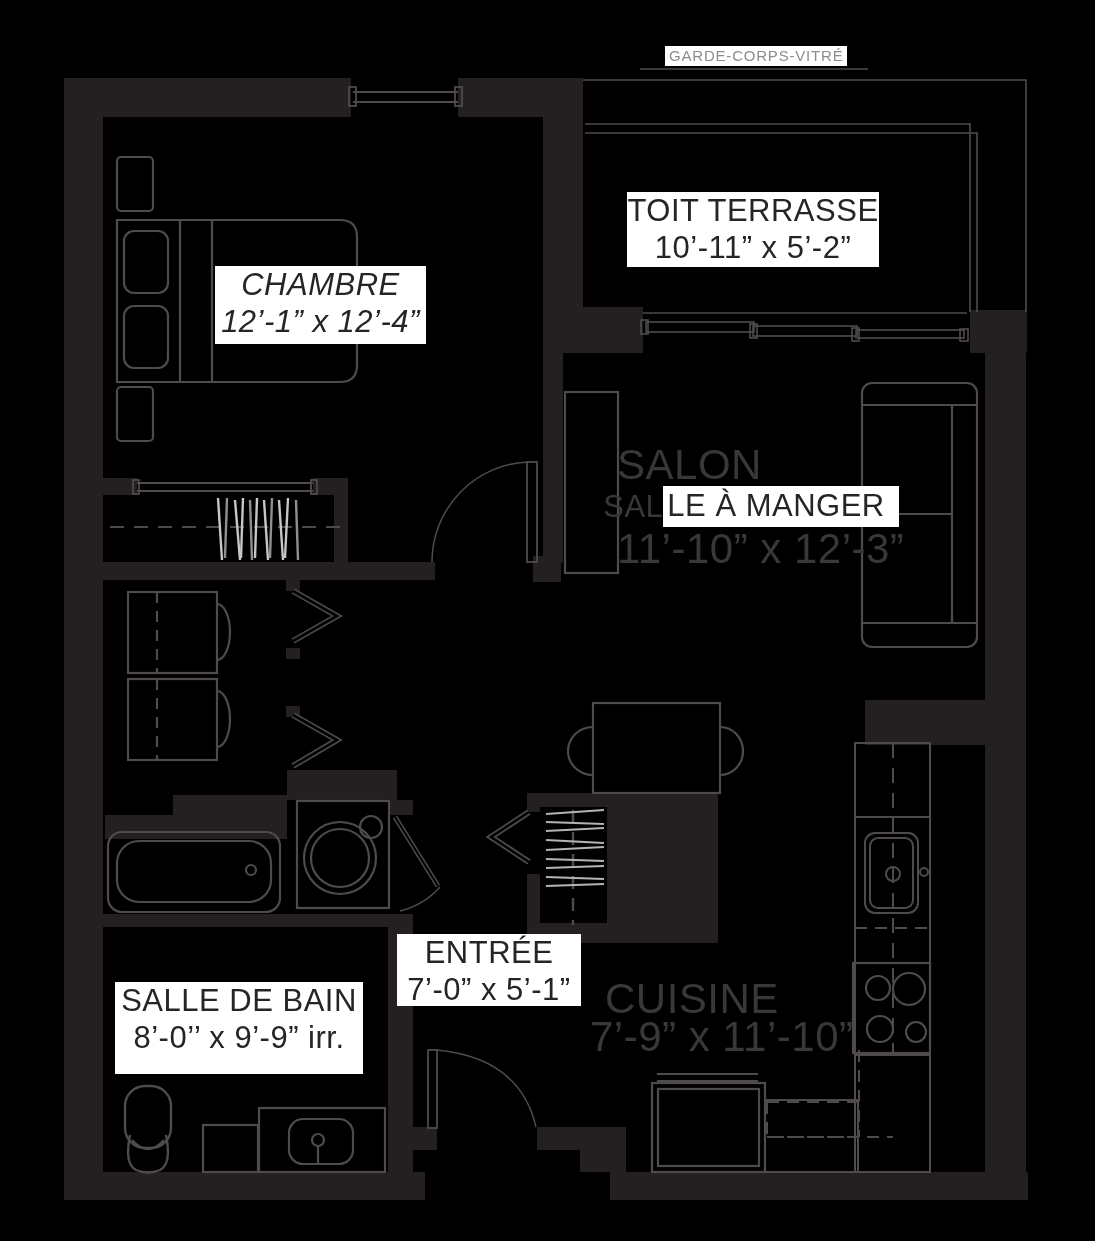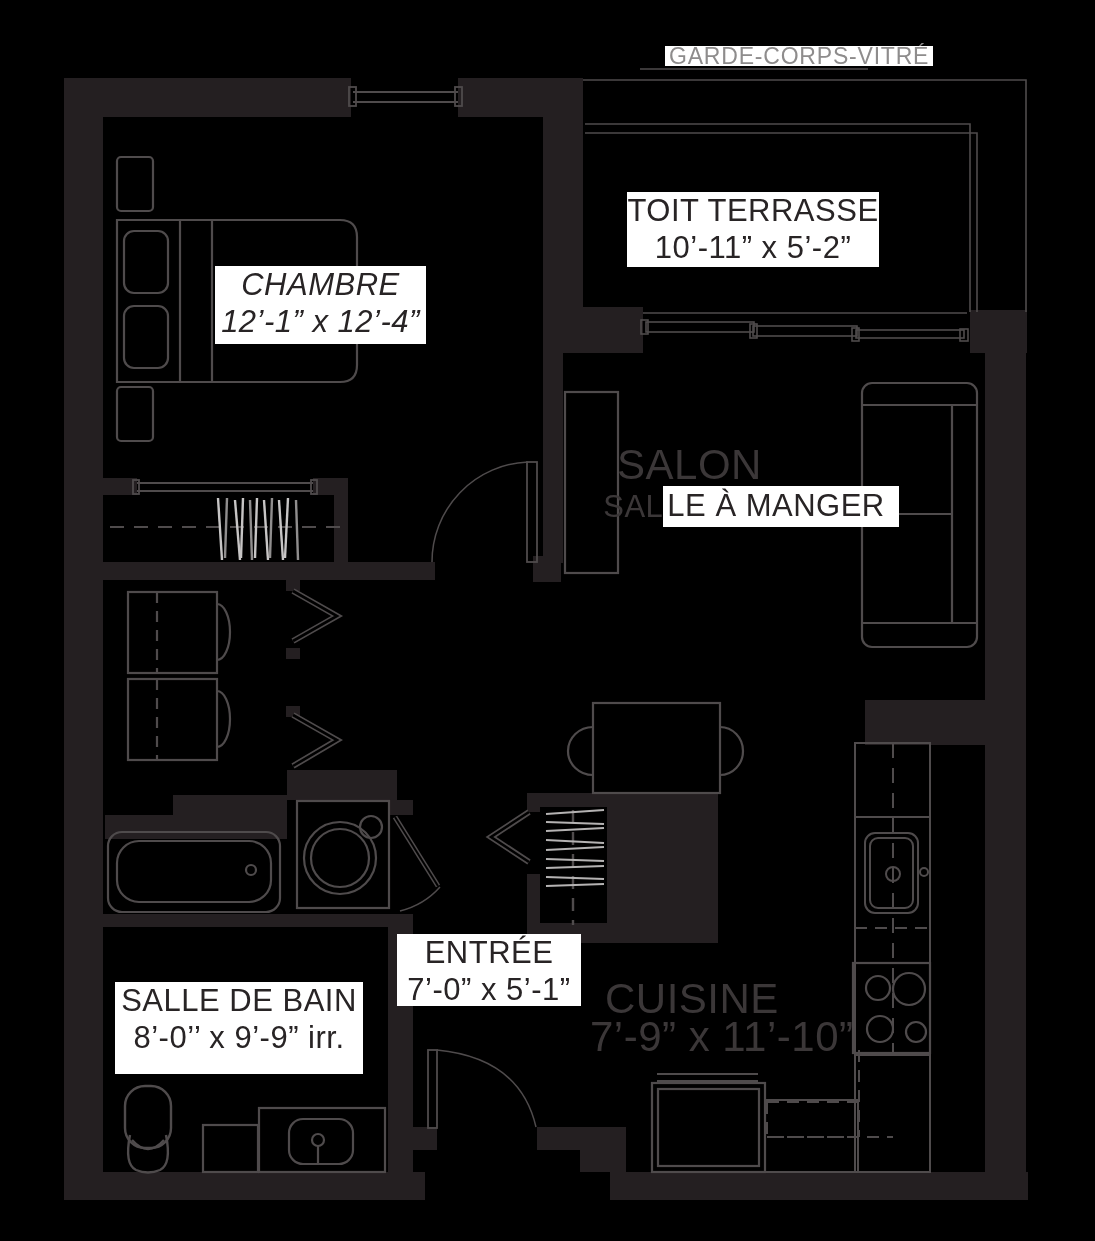--- a/index.html
+++ b/index.html
@@ -22,21 +22,21 @@
     background:var(--label-bg);font-size:31px;line-height:37px;
     letter-spacing:0.5px;white-space:nowrap;
   }
   .ghost{
     position:absolute;text-align:left;color:var(--room-text);
     background:transparent;font-size:42px;line-height:37px;
     letter-spacing:0.5px;white-space:nowrap;
   }
   .railing-lbl{
     position:absolute;background:var(--label-bg);color:var(--railing-text);
-    font-size:23px;line-height:20px;letter-spacing:0.8px;white-space:nowrap;
+    font-size:15px;line-height:20px;letter-spacing:0.8px;white-space:nowrap;
     padding:0 4px;
   }
   .split-row{
     position:absolute;display:flex;justify-content:center;align-items:center;
     font-size:31px;line-height:37px;letter-spacing:0.5px;white-space:nowrap;
   }
   .split-row .on-black{color:var(--room-text);}
   .split-row .on-white{color:var(--label-text);background:var(--label-bg);padding:1px 14px 3px 4px;}
 </style>
 </head>
@@ -289,20 +289,21 @@
     <div>12’-1” x 12’-4”</div>
   </div>
 
   <div class="ghost" style="left:617px;top:446px;width:250px;">SALON</div>
 
   <div class="split-row" style="left:605px;top:486px;width:280px;margin-left:6px;">
     <span class="on-black">SAL</span>
       <span class="on-white">LE À MANGER</span>
   </div>
 
+  <div class="ghost" style="left:617px;top:530px;width:250px;">11’-10” x 12’-3”</div>
 
   <div class="lbl" style="left:115px;top:982px;width:248px;height:92px;">
     <div>SALLE DE BAIN</div>
     <div>8’-0’’ x 9’-9” irr.</div>
   </div>
 
   <div class="lbl" style="left:397px;top:934px;width:184px;height:72px;">
     <div>ENTRÉE</div>
     <div>7’-0” x 5’-1”</div>
   </div>

